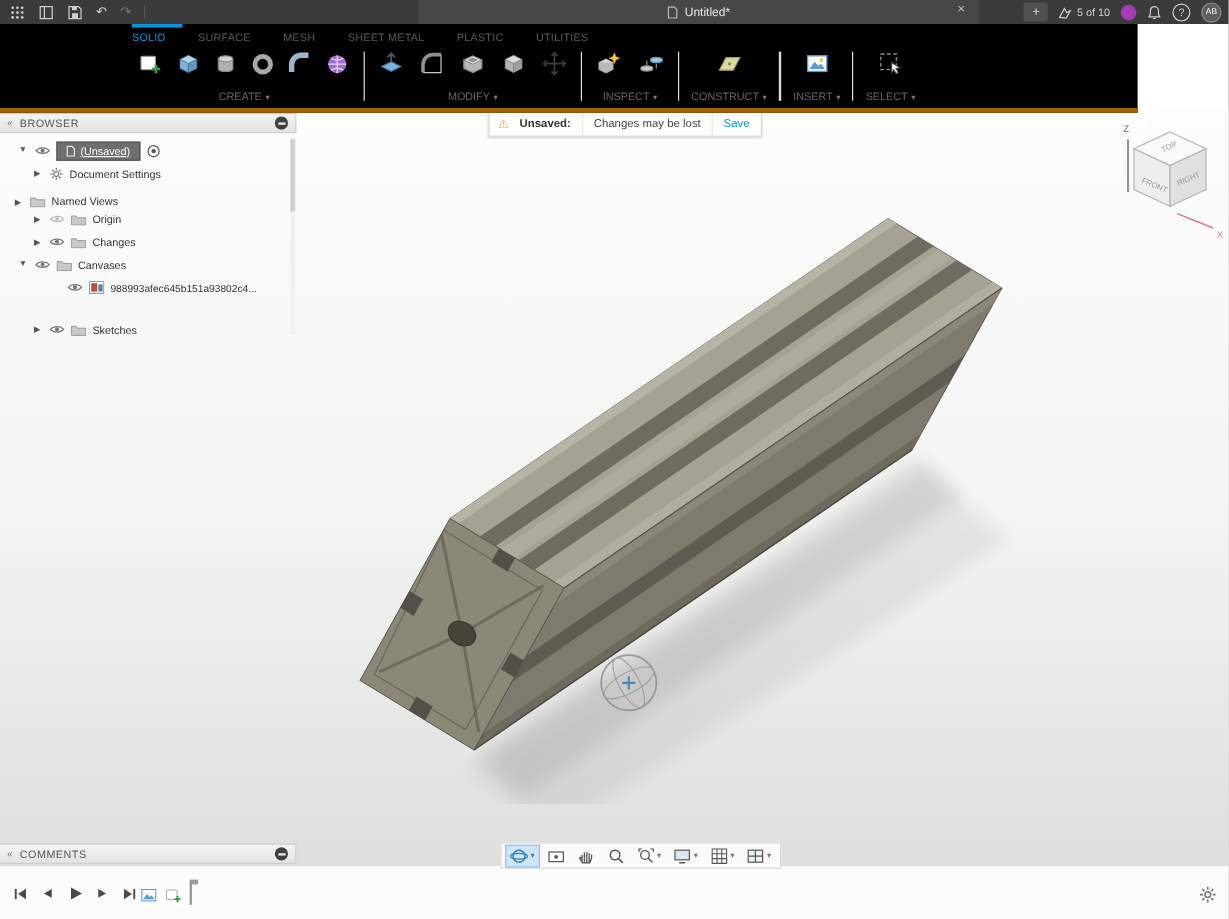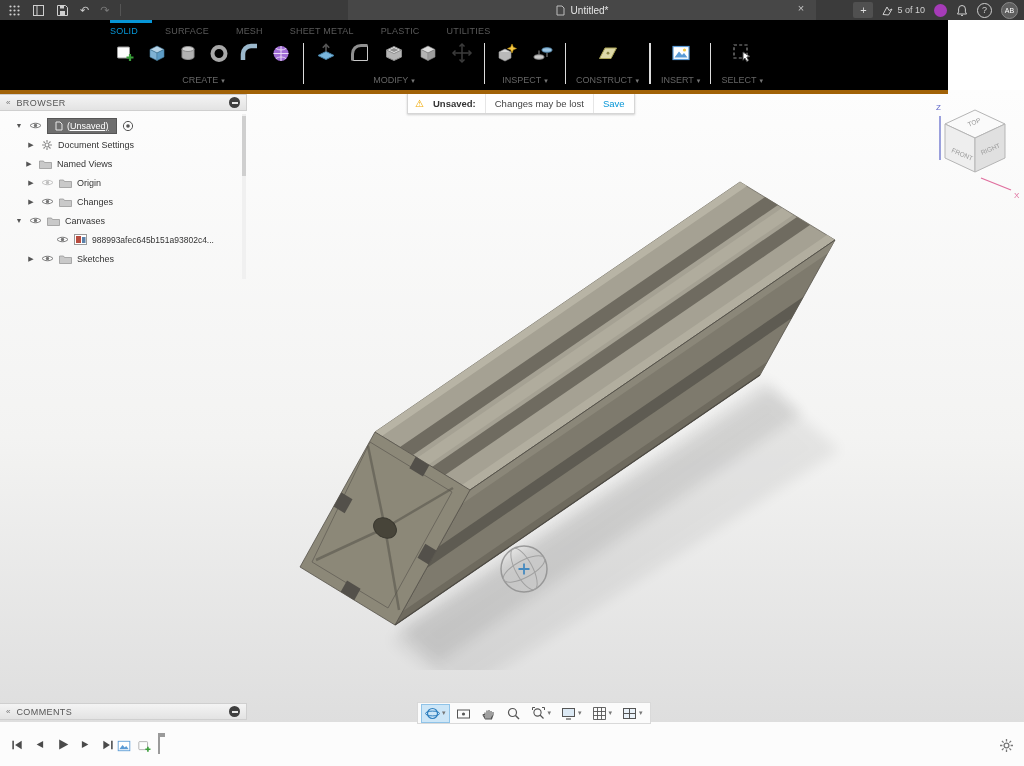--- a/index.html
+++ b/index.html
@@ -431,21 +431,21 @@
 
       <div class="trow" style="padding-left:26px;">
         <span class="tw">▶</span>
         <svg width="12" height="12" viewBox="0 0 12 12">
           <circle cx="6" cy="6" r="2" fill="none" stroke="#8a8a8a" stroke-width="1.2"></circle>
           <path d="M6 1v2M6 9v2M1 6h2M9 6h2M2.5 2.5l1.4 1.4M8.1 8.1l1.4 1.4M9.5 2.5 8.1 3.9M3.9 8.1 2.5 9.5" stroke="#8a8a8a" stroke-width="1.2"></path>
         </svg>
         <span class="tlabel">Document Settings</span>
       </div>
 
-      <div class="trow" style="padding-left:24px;">
+      <div class="trow" style="padding-left:10px;align-items:flex-end;">
         <span class="tw">▶</span>
         <svg width="13" height="10" viewBox="0 0 13 10">
           <path d="M.5 2h4l1 1.5h7V9.5H.5z" fill="#c9c9c9" stroke="#8f8f8f" stroke-width=".7"></path>
         </svg>
         <span class="tlabel">Named Views</span>
       </div>
 
       <div class="trow" style="padding-left:26px;">
         <span class="tw">▶</span>
         <svg width="13" height="9" viewBox="0 0 13 9" style="opacity:.45">
@@ -488,21 +488,21 @@
             <circle cx="6.5" cy="4.5" r="1.7" fill="#777"></circle>
         </svg>
         <svg width="13" height="11" viewBox="0 0 13 11">
           <rect x=".5" y=".5" width="12" height="10" fill="#fff" stroke="#999"></rect>
           <rect x="2" y="2" width="5" height="7" fill="#b84c3f"></rect>
           <rect x="8" y="3" width="3.5" height="6" fill="#5b80a8"></rect>
         </svg>
         <span class="tlabel">988993afec645b151a93802c4...</span>
       </div>
 
-      <div class="trow" style="padding-left:26px;">
+      <div class="trow" style="padding-left:26px;margin-top:16px;">
         <span class="tw">▶</span>
         <svg width="13" height="9" viewBox="0 0 13 9">
           <path d="M1 4.5C3.5 1.5 9.5 1.5 12 4.5 9.5 7.5 3.5 7.5 1 4.5Z" fill="#fff" stroke="#777"></path>
             <circle cx="6.5" cy="4.5" r="1.7" fill="#777"></circle>
         </svg>
         <svg width="13" height="10" viewBox="0 0 13 10">
           <path d="M.5 2h4l1 1.5h7V9.5H.5z" fill="#c9c9c9" stroke="#8f8f8f" stroke-width=".7"></path>
         </svg>
         <span class="tlabel">Sketches</span>
       </div>

